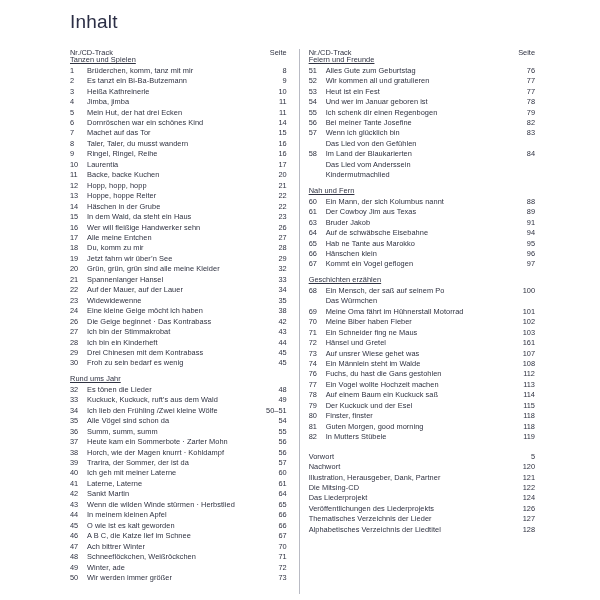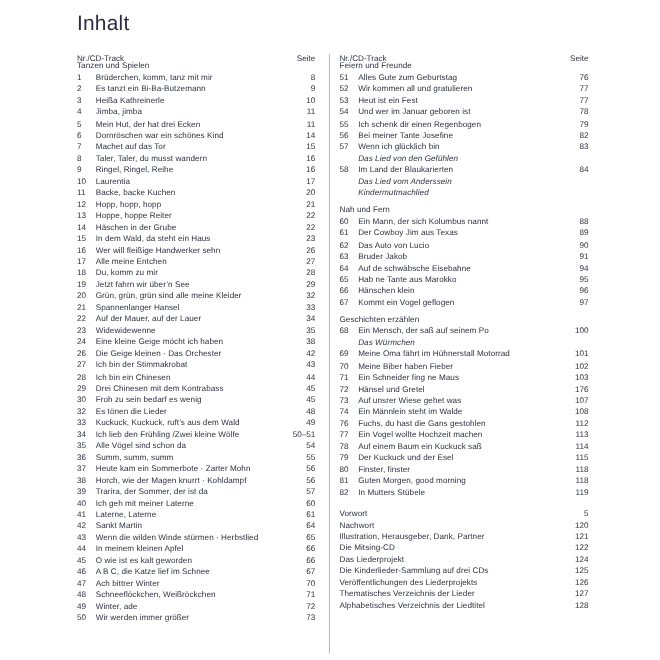--- a/index.html
+++ b/index.html
@@ -82,36 +82,36 @@
     text-align: right;
     width: 30px;
     font-variant-numeric: tabular-nums;
     padding-left: 6px;
   }
   tr.entry td {
     padding-bottom: 3.05px;
   }
   tr.entry-sub td {
     padding-bottom: 3.05px;
-    font-style: italic;
   }
   tr.section td {
     padding-top: 5.5px;
     padding-bottom: 3.05px;
   }
   tr.section-first td {
     padding-top: 0;
     padding-bottom: 3.05px;
   }
   tr.gap-block td {
     padding-top: 9px;
     padding-bottom: 3.05px;
   }
   .sect-label {
     letter-spacing: 0.05px;
+    text-decoration: underline;
   }
   .range {
     letter-spacing: 0px;
   }
 </style>
 </head>
 <body>
 
 <div class="page">
   <h1 class="page-title">Inhalt</h1>
@@ -244,42 +244,45 @@
               <td class="ttl">Widewidewenne</td>
               <td class="pg">35</td>
             </tr>
             <tr class="entry">
               <td class="num">24</td>
               <td class="ttl">Eine kleine Geige möcht ich haben</td>
               <td class="pg">38</td>
             </tr>
             <tr class="entry">
               <td class="num">26</td>
-              <td class="ttl">Die Geige kleinen · Das Orchester</td>
+              <td class="ttl">Die Geige beginnet · Das Kontrabass</td>
               <td class="pg">42</td>
             </tr>
             <tr class="entry">
               <td class="num">27</td>
               <td class="ttl">Ich bin der Stimmakrobat</td>
               <td class="pg">43</td>
             </tr>
             <tr class="entry">
               <td class="num">28</td>
-              <td class="ttl">Ich bin ein Chinesen</td>
+              <td class="ttl">Ich bin ein Kinderheft</td>
               <td class="pg">44</td>
             </tr>
             <tr class="entry">
               <td class="num">29</td>
               <td class="ttl">Drei Chinesen mit dem Kontrabass</td>
               <td class="pg">45</td>
             </tr>
             <tr class="entry">
               <td class="num">30</td>
               <td class="ttl">Froh zu sein bedarf es wenig</td>
               <td class="pg">45</td>
+            </tr>
+            <tr class="section">
+              <td class="ttl sect-label" colspan="3">Rund ums Jahr</td>
             </tr>
             <tr class="entry">
               <td class="num">32</td>
               <td class="ttl">Es tönen die Lieder</td>
               <td class="pg">48</td>
             </tr>
             <tr class="entry">
               <td class="num">33</td>
               <td class="ttl">Kuckuck, Kuckuck, ruft’s aus dem Wald</td>
               <td class="pg">49</td>
@@ -445,25 +448,20 @@
               <td class="num">60</td>
               <td class="ttl">Ein Mann, der sich Kolumbus nannt</td>
               <td class="pg">88</td>
             </tr>
             <tr class="entry">
               <td class="num">61</td>
               <td class="ttl">Der Cowboy Jim aus Texas</td>
               <td class="pg">89</td>
             </tr>
             <tr class="entry">
-              <td class="num">62</td>
-              <td class="ttl">Das Auto von Lucio</td>
-              <td class="pg">90</td>
-            </tr>
-            <tr class="entry">
               <td class="num">63</td>
               <td class="ttl">Bruder Jakob</td>
               <td class="pg">91</td>
             </tr>
             <tr class="entry">
               <td class="num">64</td>
               <td class="ttl">Auf de schwäbsche Eisebahne</td>
               <td class="pg">94</td>
             </tr>
             <tr class="entry">
@@ -505,21 +503,21 @@
               <td class="pg">102</td>
             </tr>
             <tr class="entry">
               <td class="num">71</td>
               <td class="ttl">Ein Schneider fing ne Maus</td>
               <td class="pg">103</td>
             </tr>
             <tr class="entry">
               <td class="num">72</td>
               <td class="ttl">Hänsel und Gretel</td>
-              <td class="pg">176</td>
+              <td class="pg">161</td>
             </tr>
             <tr class="entry">
               <td class="num">73</td>
               <td class="ttl">Auf unsrer Wiese gehet was</td>
               <td class="pg">107</td>
             </tr>
             <tr class="entry">
               <td class="num">74</td>
               <td class="ttl">Ein Männlein steht im Walde</td>
               <td class="pg">108</td>
@@ -571,24 +569,20 @@
               <td class="ttl" colspan="2">Illustration, Herausgeber, Dank, Partner</td>
               <td class="pg">121</td>
             </tr>
             <tr class="entry">
               <td class="ttl" colspan="2">Die Mitsing-CD</td>
               <td class="pg">122</td>
             </tr>
             <tr class="entry">
               <td class="ttl" colspan="2">Das Liederprojekt</td>
               <td class="pg">124</td>
-            </tr>
-            <tr class="entry">
-              <td class="ttl" colspan="2">Die Kinderlieder-Sammlung auf drei CDs</td>
-              <td class="pg">125</td>
             </tr>
             <tr class="entry">
               <td class="ttl" colspan="2">Veröffentlichungen des Liederprojekts</td>
               <td class="pg">126</td>
             </tr>
             <tr class="entry">
               <td class="ttl" colspan="2">Thematisches Verzeichnis der Lieder</td>
               <td class="pg">127</td>
             </tr>
             <tr class="entry">

